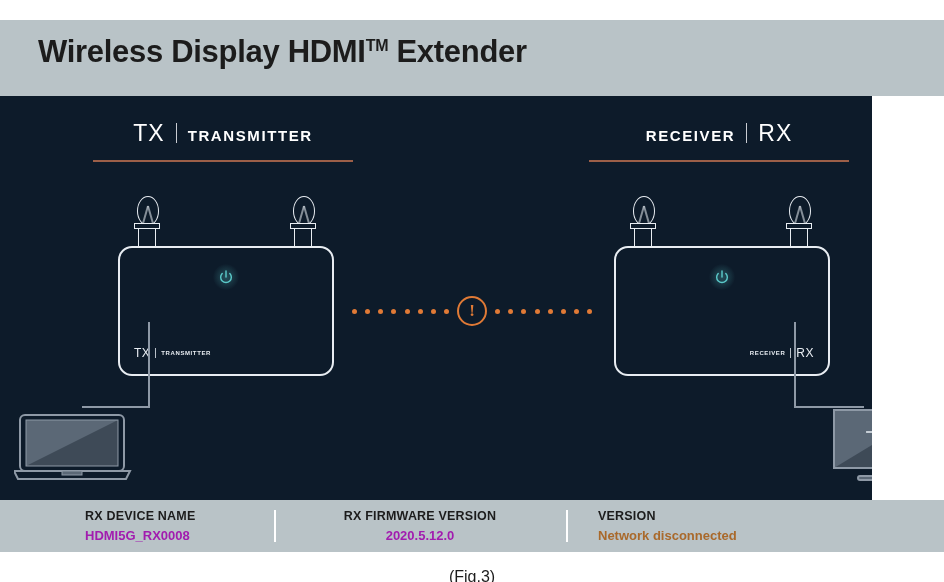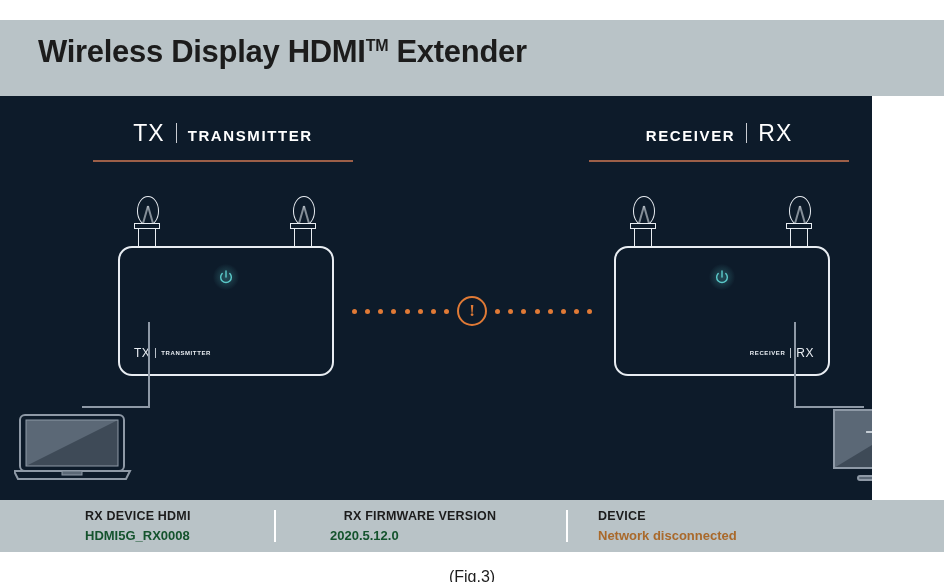--- a/index.html
+++ b/index.html
@@ -286,37 +286,37 @@
     font-size: 12.5px;
     font-weight: bold;
     color: #1c1c1c;
     letter-spacing: 0.2px;
     white-space: nowrap;
   }
   .status-cell .st-value {
     margin-top: 5px;
     font-size: 13px;
     font-weight: bold;
-    color: #14532d;
+    color: #a21caf;
     white-space: nowrap;
   }
   .status-cell .st-value.alert {
     color: #a9692b;
   }
   .status-sep {
     position: absolute;
     top: 10px;
     width: 2px;
     height: 32px;
     background: #ffffff;
   }
   #cell-name { left: 85px; }
   #cell-fw   { left: 330px; text-align: center; width: 180px; }
   #cell-fw .st-label { text-align: center; }
-  #cell-fw .st-value { text-align: left; }
+  #cell-fw .st-value { text-align: center; }
   #cell-status { left: 598px; }
   #sep-1 { left: 274px; }
   #sep-2 { left: 566px; }
 
   
   #caption {
     position: absolute;
     left: 0;
     top: 532px;
     width: 944px;
@@ -466,31 +466,31 @@
         <text x="50" y="41" text-anchor="middle" fill="#c6ced6" font-family="Liberation Sans, sans-serif" font-size="26">TV</text>
         <rect x="46" y="60" width="8" height="9" fill="#5b6876" stroke="#8e99a6" stroke-width="2"></rect>
         <rect x="26" y="68" width="48" height="4" rx="2" fill="#5b6876" stroke="#8e99a6" stroke-width="2"></rect>
       </svg>
     </div>
 
   </div>
 
   <div id="statusbar">
     <div class="status-cell" id="cell-name">
-      <div class="st-label">RX DEVICE HDMI</div>
+      <div class="st-label">RX DEVICE NAME</div>
       <div class="st-value">HDMI5G_RX0008</div>
     </div>
     <div class="status-sep" id="sep-1"></div>
     <div class="status-cell" id="cell-fw">
       <div class="st-label">RX FIRMWARE VERSION</div>
       <div class="st-value">2020.5.12.0</div>
     </div>
     <div class="status-sep" id="sep-2"></div>
     <div class="status-cell" id="cell-status">
-      <div class="st-label">DEVICE</div>
+      <div class="st-label">VERSION</div>
       <div class="st-value alert">Network disconnected</div>
     </div>
   </div>
 
   <div id="caption">
     <span id="caption-text">(Fig.3)</span>
   </div>
 
 </div>
 

